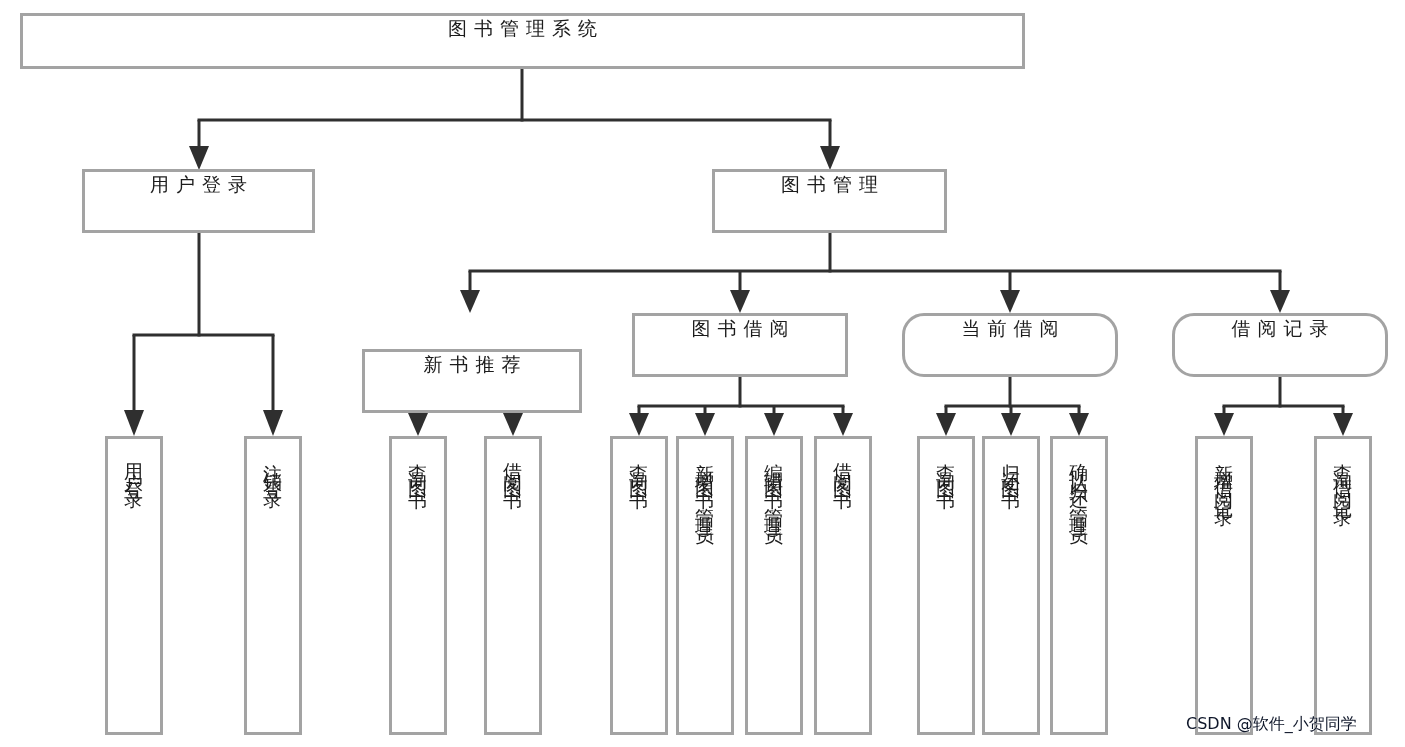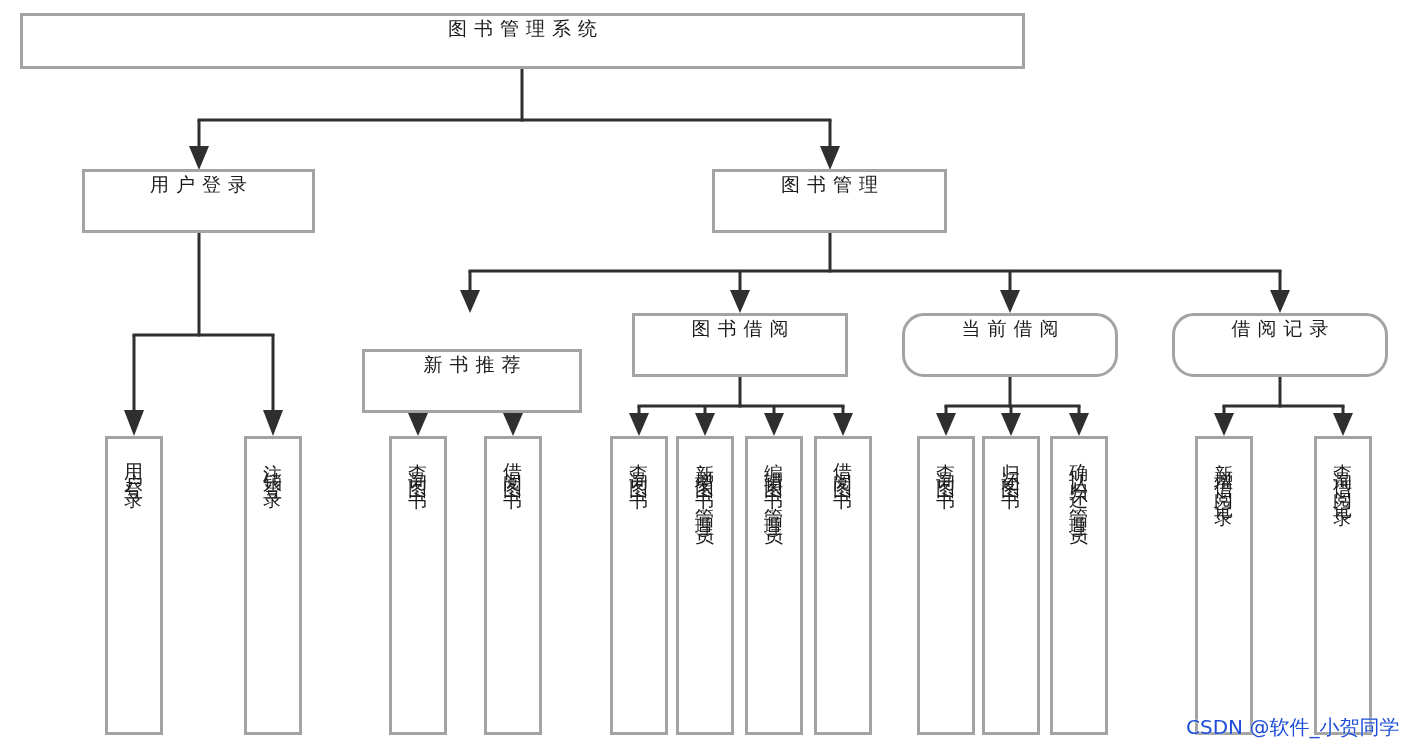--- a/index.html
+++ b/index.html
@@ -29,22 +29,22 @@
     writing-mode:vertical-rl;
     text-orientation:mixed;
     font-size:19px;
     letter-spacing:9px;
     line-height:1;
     padding-top:9px;
   }
   .watermark{
     position:absolute;
     left:1186px;top:714px;
-    font-size:20px;
-    color:#1d4ed8;
+    font-size:16px;
+    color:#0f172a;
     white-space:nowrap;
     text-shadow:0 0 2px #ffffff;
   }
 </style>
 </head>
 <body>
 
 <div class="canvas">
 
   <svg class="connectors" viewBox="0 0 1405 747" xmlns="http://www.w3.org/2000/svg">

